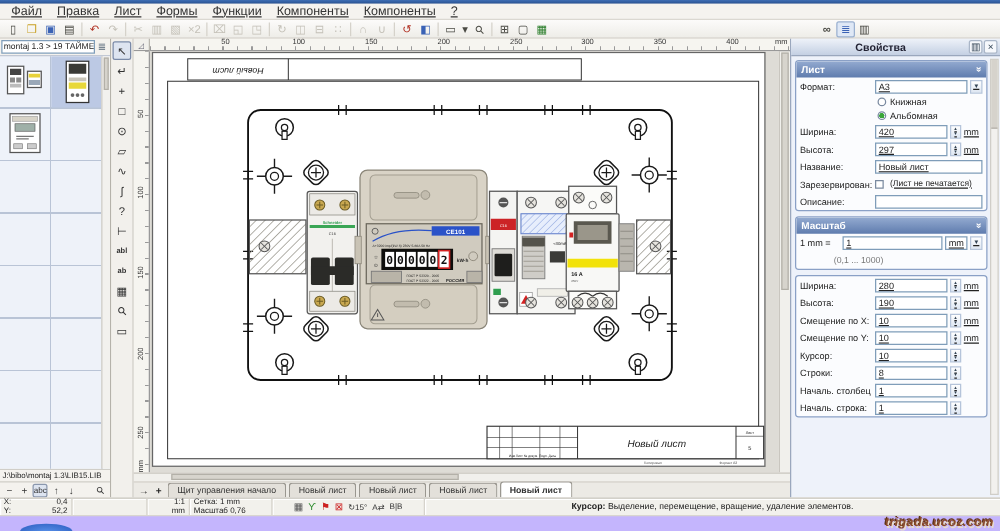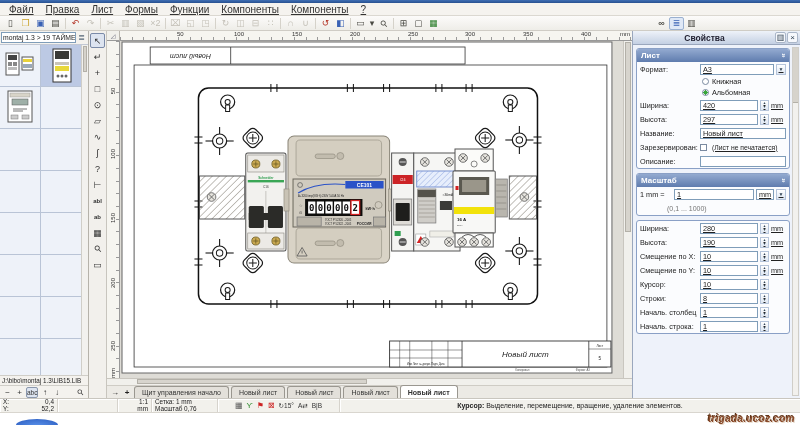--- a/index.html
+++ b/index.html
@@ -95,21 +95,21 @@
   .resetbtn{margin:2px 4px 3px;height:13px;border:1px solid #8aa0c6;border-radius:3px;background:linear-gradient(#fdfdfd,#dfe5ee);display:flex;align-items:center;justify-content:center;font-size:7.5px;}
   
   .statusbar{height:14px;display:flex;background:#f2f1ec;border-top:1px solid #c9c6bf;font-size:6.4px;align-items:stretch;}
   .scell{border-right:1px solid #d6d3cc;box-shadow:inset 1px 1px 0 #fff;padding:0 3px;display:flex;flex-direction:column;justify-content:center;}
   .scell .ln{display:flex;justify-content:space-between;line-height:6.5px;}
   .sicons{display:flex;align-items:center;gap:4px;font-size:8px;}
   .scursor{flex:1;font-size:7px;display:flex;align-items:center;gap:2px;overflow:hidden;white-space:nowrap;}
   .ic-grid{color:#555}.ic-snap{color:#2a8a2a}.ic-pin{color:#c22}.ic-nogrid{color:#c22}
   .ic-rot,.ic-ab,.ic-bb{font-size:6.5px;color:#333;}
   
-  .bottomstrip{height:13px;background:#ffffff;border-top:1px solid #d9d6cf;position:relative;}
+  .bottomstrip{height:13px;background:#c4b5fd;border-top:1px solid #d9d6cf;position:relative;}
   .watermark{position:absolute;right:5px;bottom:1px;font-size:10px;font-weight:bold;font-style:italic;color:#8a4a2a;
              text-shadow:1px 1px 0 #e8dccd,-1px -1px 0 #5e3418;letter-spacing:.3px;}
   .startblob{position:absolute;left:16px;bottom:0;width:42px;height:6px;border-radius:50% 50% 0 0/100% 100% 0 0;
              background:radial-gradient(ellipse at 50% 120%,#5a92ea,#2a5bbf);}
 </style>
 </head>
 <body>
 
 <div class="app">
   <div class="titlebar"></div>

